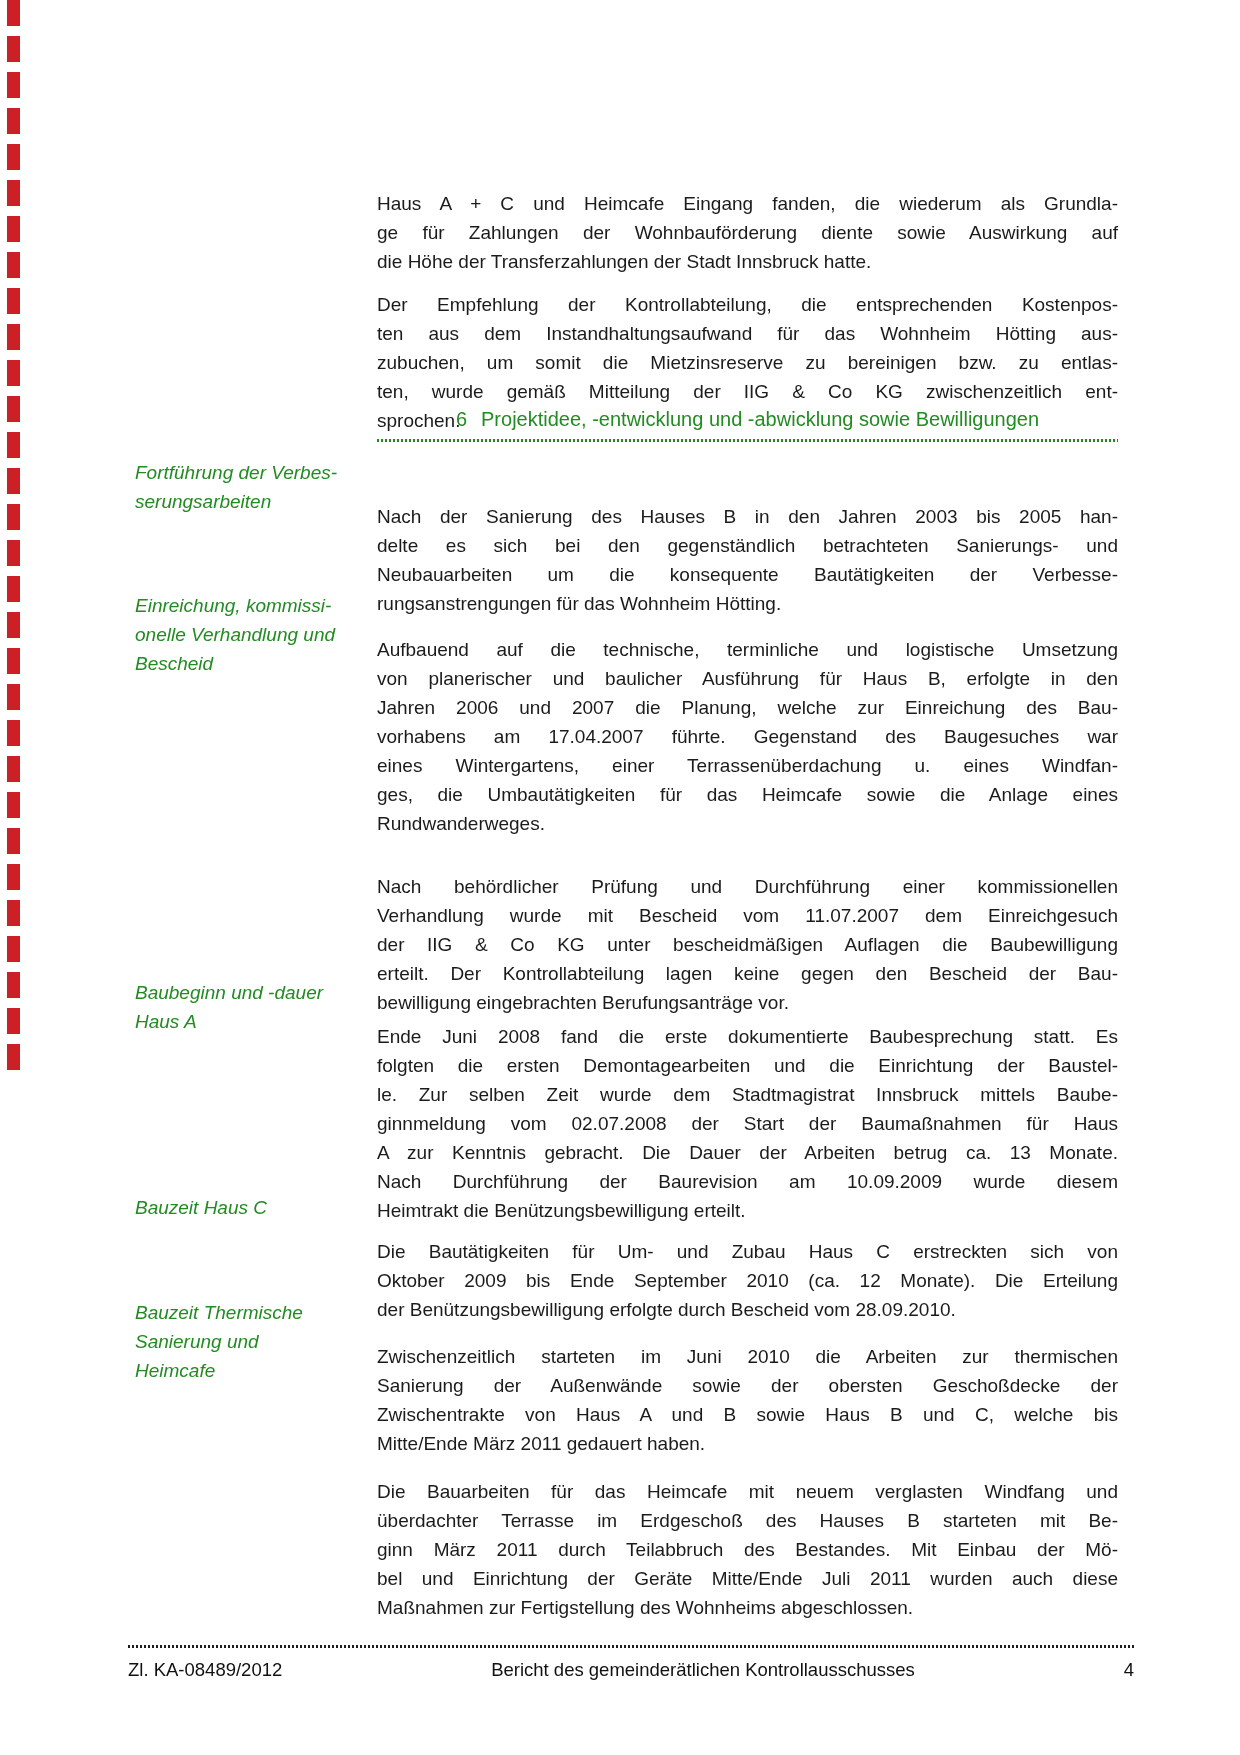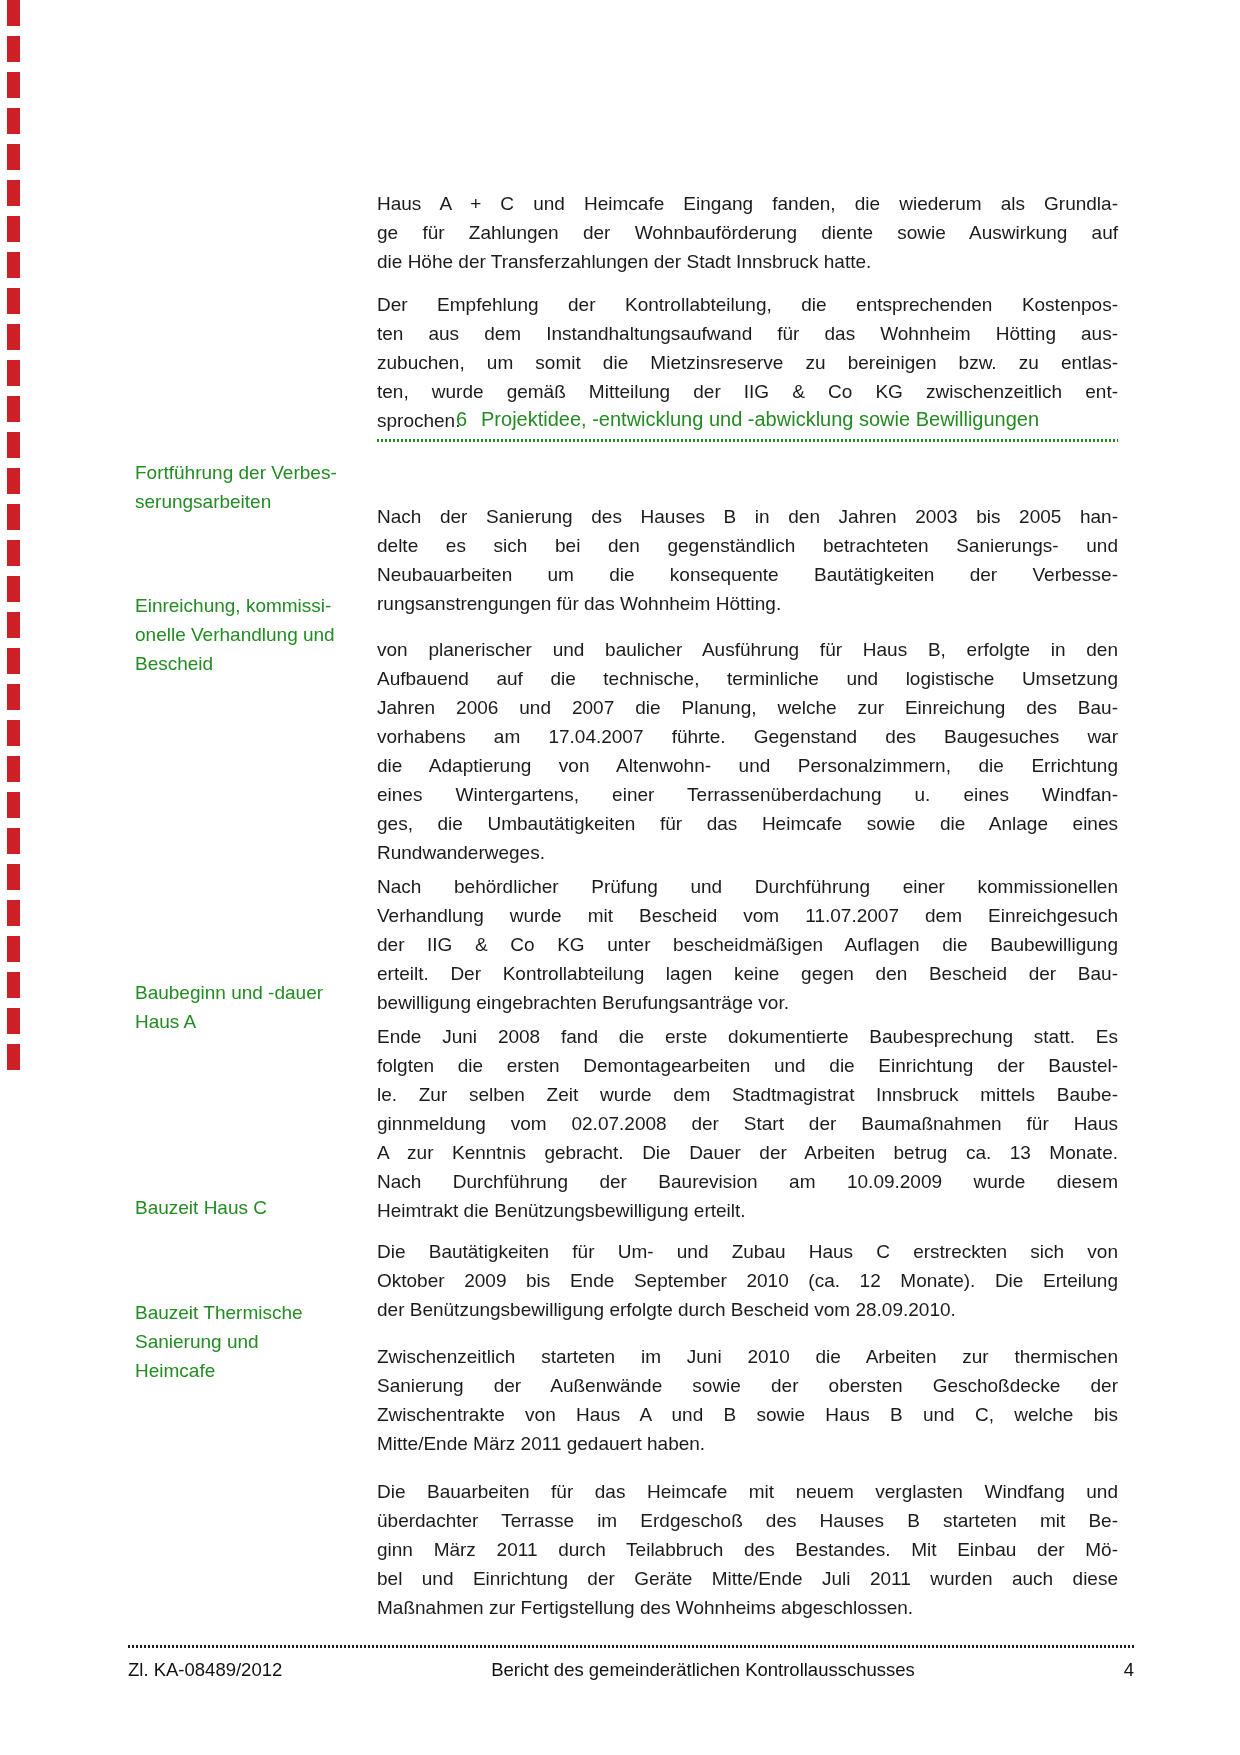--- a/index.html
+++ b/index.html
@@ -9,21 +9,21 @@
   }
   .change-bar{
     position:absolute;left:7px;top:0;width:13px;height:1072px;
     background:repeating-linear-gradient(to bottom,var(--red,#cd2026) 0 26px,transparent 26px 36px);
   }
   .block{position:absolute;left:0;width:1240px;}
   .margin-label{
     position:absolute;left:135px;top:0;width:232px;
     color:var(--green,#228b22);font-size:19px;line-height:29px;
   }
-  .margin-label .llin{height:29px;}
+  .margin-label .llin{height:29px;font-style:italic;}
   .body-col{
     position:absolute;left:377px;top:0;width:741px;
     font-size:19px;line-height:29px;color:#1b1b1b;margin-top:44px;
   }
   .line{height:29px;text-align:justify;text-align-last:justify;}
   .line.last{text-align:left;text-align-last:left;}
   .section-heading{
     position:absolute;left:377px;top:405px;width:741px;height:29px;
     color:var(--green,#228b22);font-size:20px;line-height:29px;text-align:center;white-space:pre;
   }
@@ -80,25 +80,24 @@
           <div class="line last">rungsanstrengungen für das Wohnheim Hötting.</div>
         </div>
       </div>
       <div class="block" style="top: 591px;">
         <div class="margin-label">
           <div class="llin">Einreichung, kommissi-</div>
           <div class="llin">onelle Verhandlung und</div>
           <div class="llin">Bescheid</div>
         </div>
         <div class="body-col">
+          <div class="line">Aufbauend auf die technische, terminliche und logistische Umsetzung</div>
           <div class="line">von planerischer und baulicher Ausführung für Haus B, erfolgte in den</div>
-          <div class="line">Aufbauend auf die technische, terminliche und logistische Umsetzung</div>
           <div class="line">Jahren 2006 und 2007 die Planung, welche zur Einreichung des Bau-</div>
           <div class="line">vorhabens am 17.04.2007 führte. Gegenstand des Baugesuches war</div>
-          <div class="line">die Adaptierung von Altenwohn- und Personalzimmern, die Errichtung</div>
           <div class="line">eines Wintergartens, einer Terrassenüberdachung u. eines Windfan-</div>
           <div class="line">ges, die Umbautätigkeiten für das Heimcafe sowie die Anlage eines</div>
           <div class="line last">Rundwanderweges.</div>
         </div>
       </div>
       <div class="block" style="top: 828px;">
         <div class="body-col">
           <div class="line">Nach behördlicher Prüfung und Durchführung einer kommissionellen</div>
           <div class="line">Verhandlung wurde mit Bescheid vom 11.07.2007 dem Einreichgesuch</div>
           <div class="line">der IIG &amp; Co KG unter bescheidmäßigen Auflagen die Baubewilligung</div>

